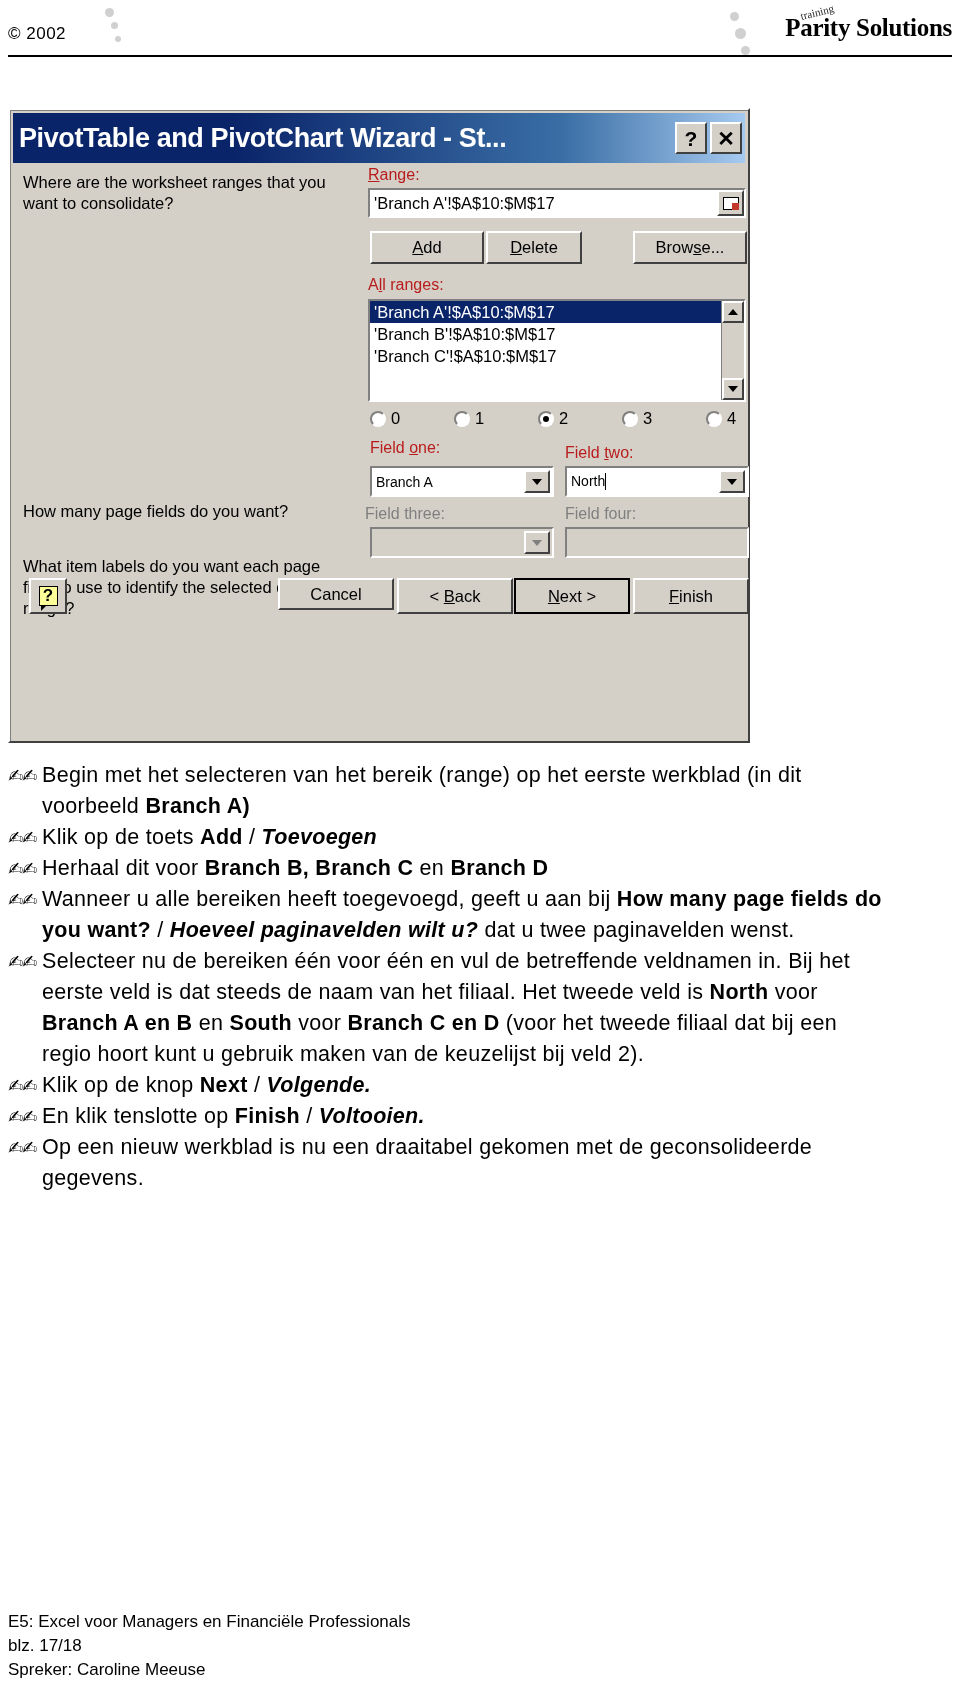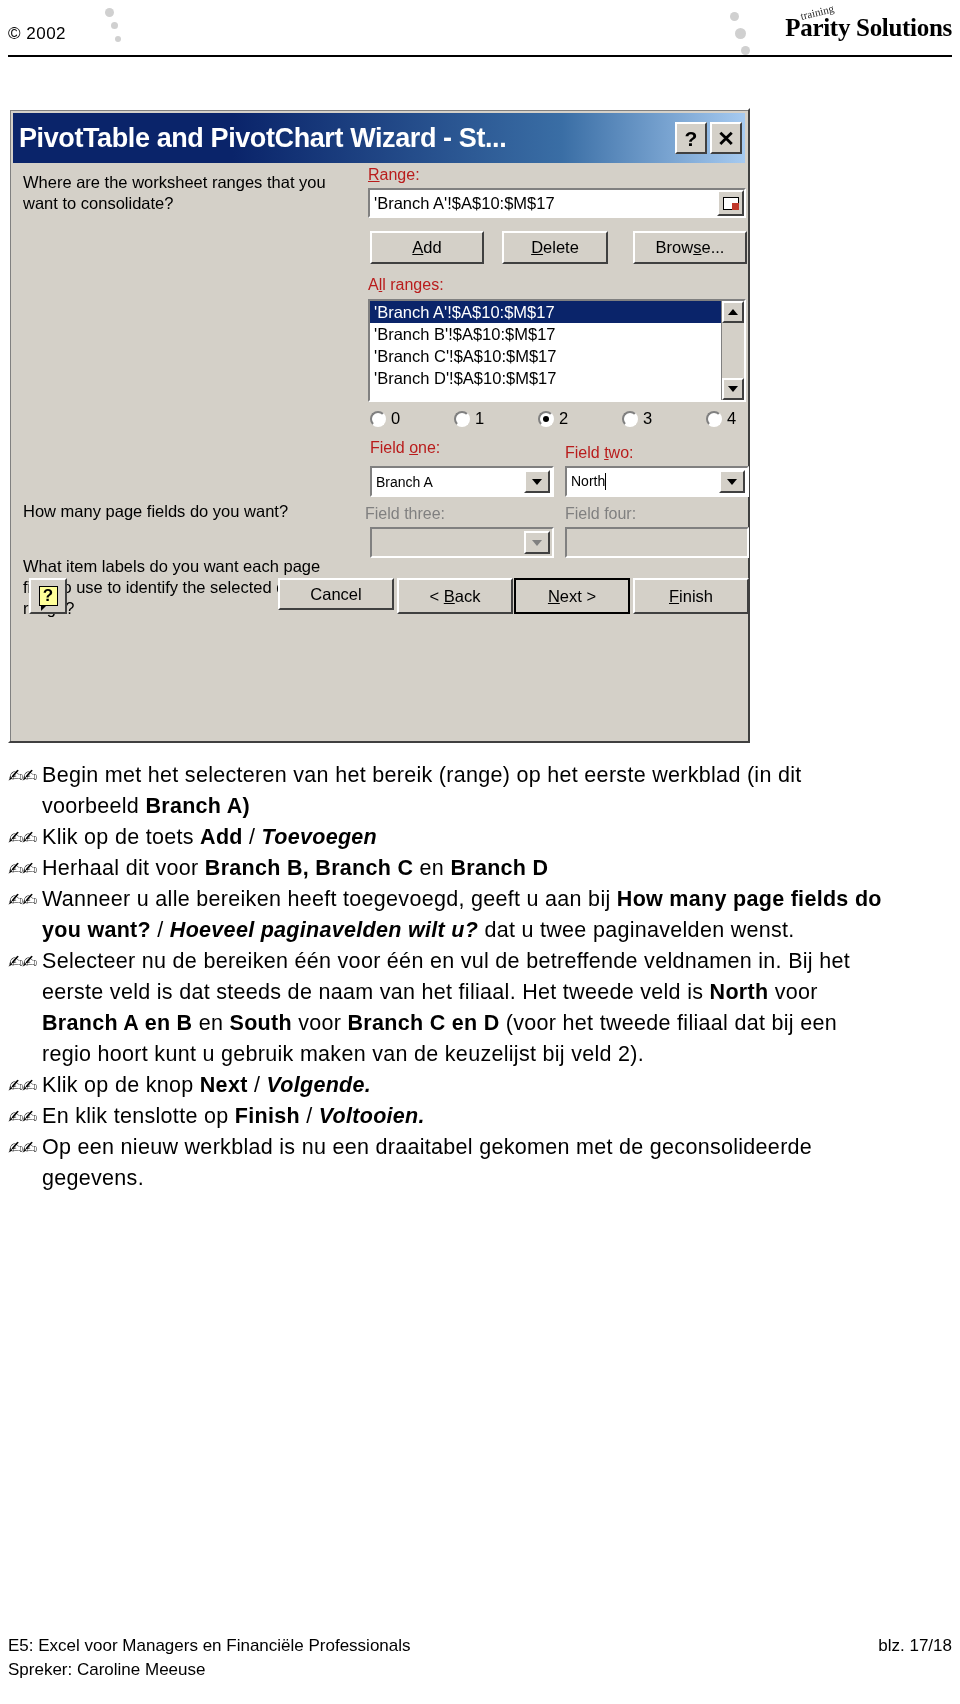--- a/index.html
+++ b/index.html
@@ -200,21 +200,21 @@
     justify-content: center;
     font-size: 16.5px;
     color: #000;
     white-space: nowrap;
     font-family: "Liberation Sans", sans-serif;
   }
   .btn u { text-decoration: underline; }
   .btn.default { border-color: #ffffff #404040 #404040 #ffffff; outline: 2px solid #000; outline-offset: -2px;}
 
   .btn-add    { left: 357px; top: 73px;  width: 114px; height: 33px; }
-  .btn-delete { left: 489px; top: 73px;  width: 106px; height: 33px; }
+  .btn-delete { left: 473px; top: 73px;  width: 96px; height: 33px; }
   .btn-browse { left: 620px; top: 73px;  width: 114px; height: 33px; }
 
   .allranges-label { left: 355px; top: 118px; }
   .listbox {
     position: absolute;
     left: 355px; top: 141px;
     width: 378px; height: 103px;
     background: #ffffff;
     border: 2px solid;
     border-color: #808080 #ffffff #ffffff #808080;
@@ -407,20 +407,21 @@
     left: 8px; bottom: 22px;
     width: 944px;
     font-size: 17px;
     line-height: 24px;
     color: #000;
   }
   .footer-row {
     display: flex;
     justify-content: space-between;
     align-items: flex-start;
+    flex-direction: column;
   }
 </style>
 </head>
 <body>
 
 <div class="page-header">
   <div class="copyright">© 2002</div>
 
   <div class="logo-dots hdr-dots-left">
     <i></i>
@@ -470,21 +471,20 @@
     <div class="btn btn-browse">
         <span>Brow<u>s</u>e...</span>
       </div>
 
     <div class="field-label allranges-label">A<u>l</u>l ranges:</div>
     <div class="listbox">
       <div class="list-items">
         <div class="list-item selected">'Branch A'!$A$10:$M$17</div>
         <div class="list-item">'Branch B'!$A$10:$M$17</div>
         <div class="list-item">'Branch C'!$A$10:$M$17</div>
-        <div class="list-item">'Branch D'!$A$10:$M$17</div>
       </div>
       <div class="scrollbar">
         <div class="sb-btn sb-up">
             <span class="arrow-up"></span>
           </div>
         <div class="sb-btn sb-down">
             <span class="arrow-down"></span>
           </div>
       </div>
     </div>

